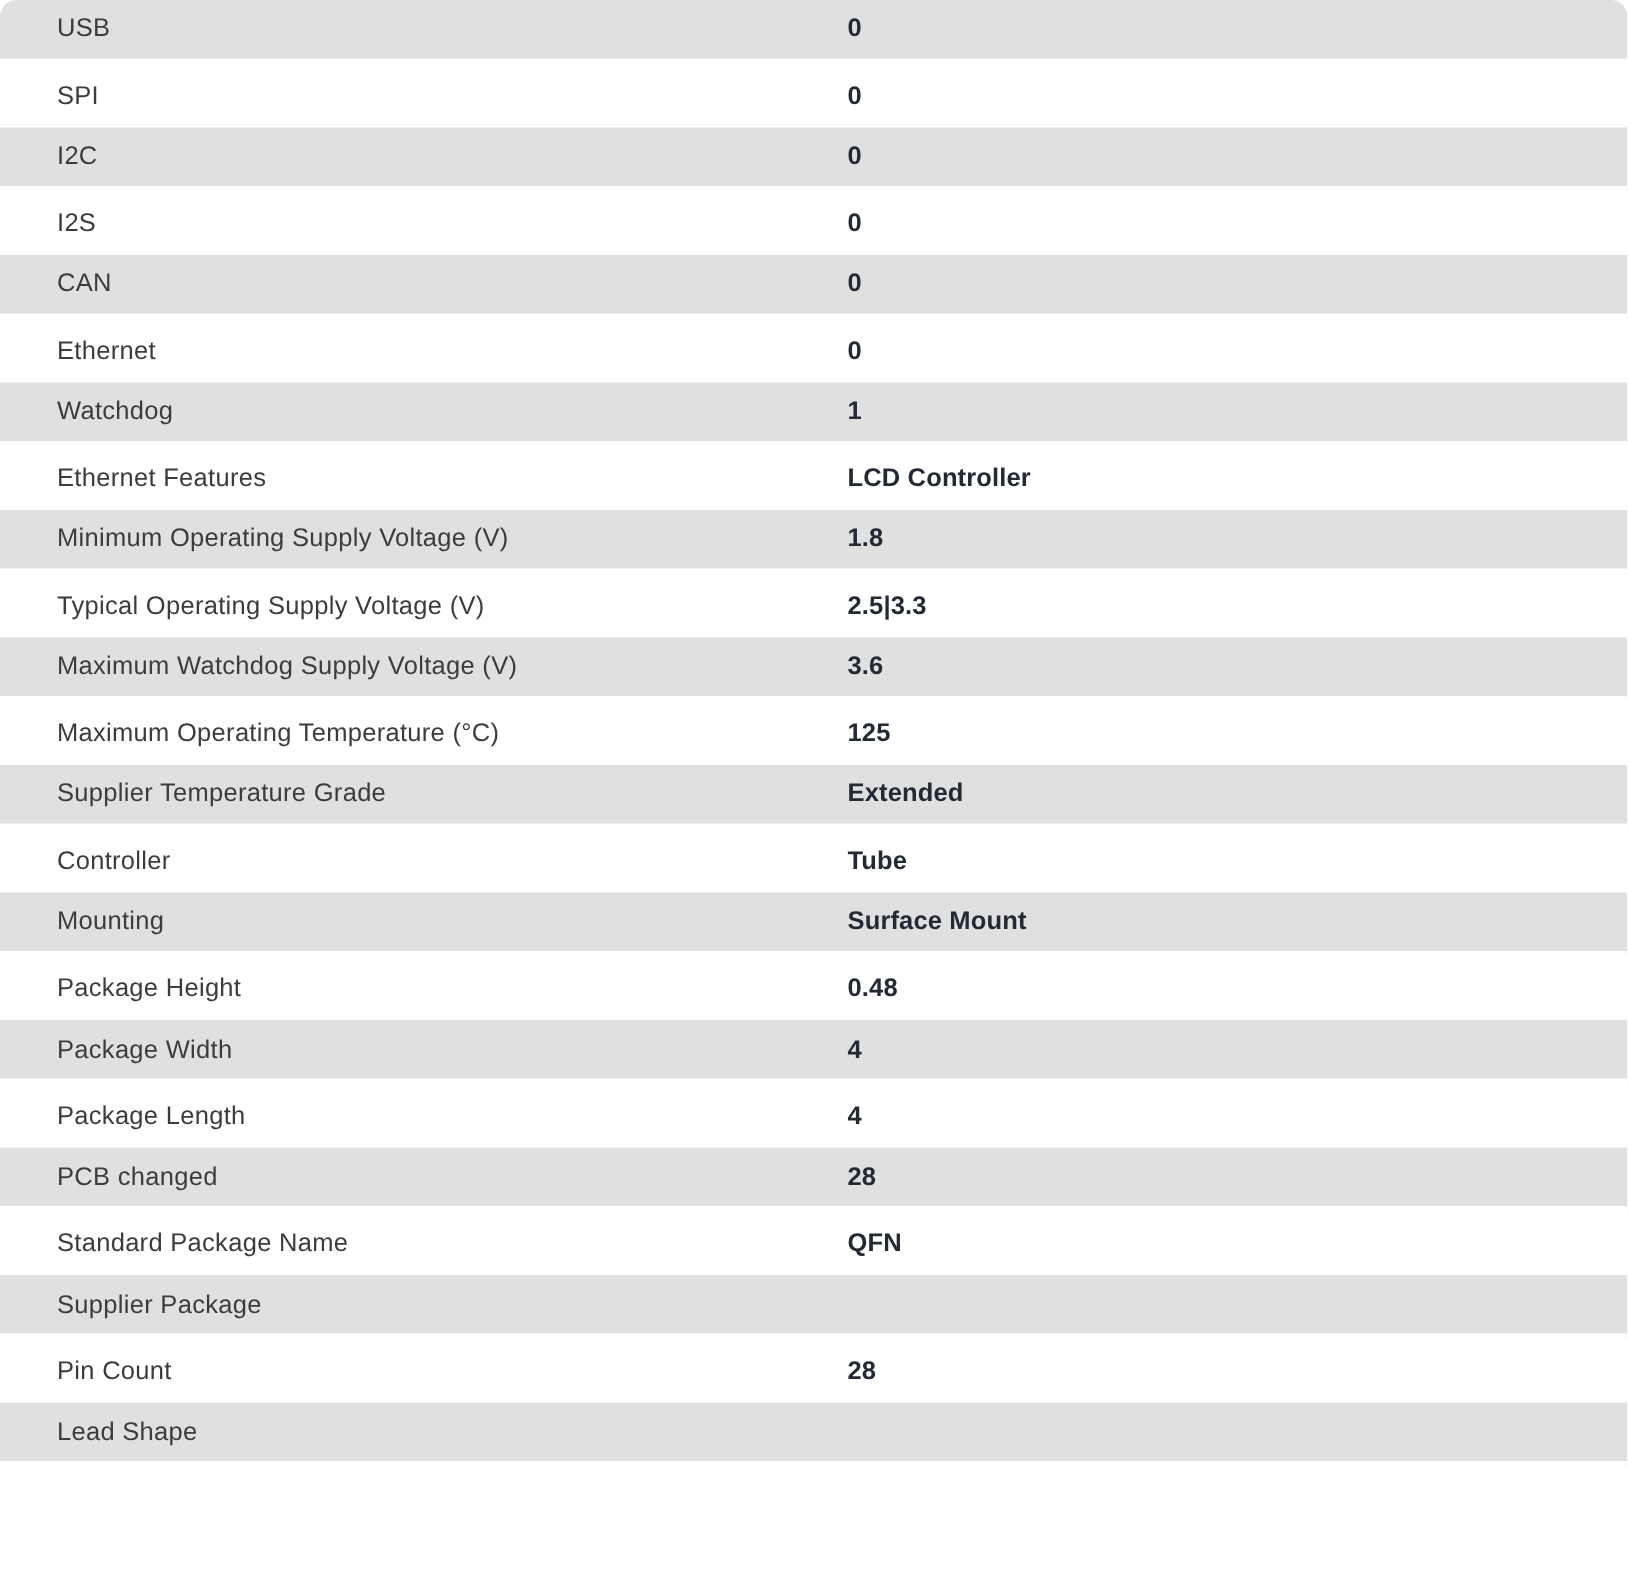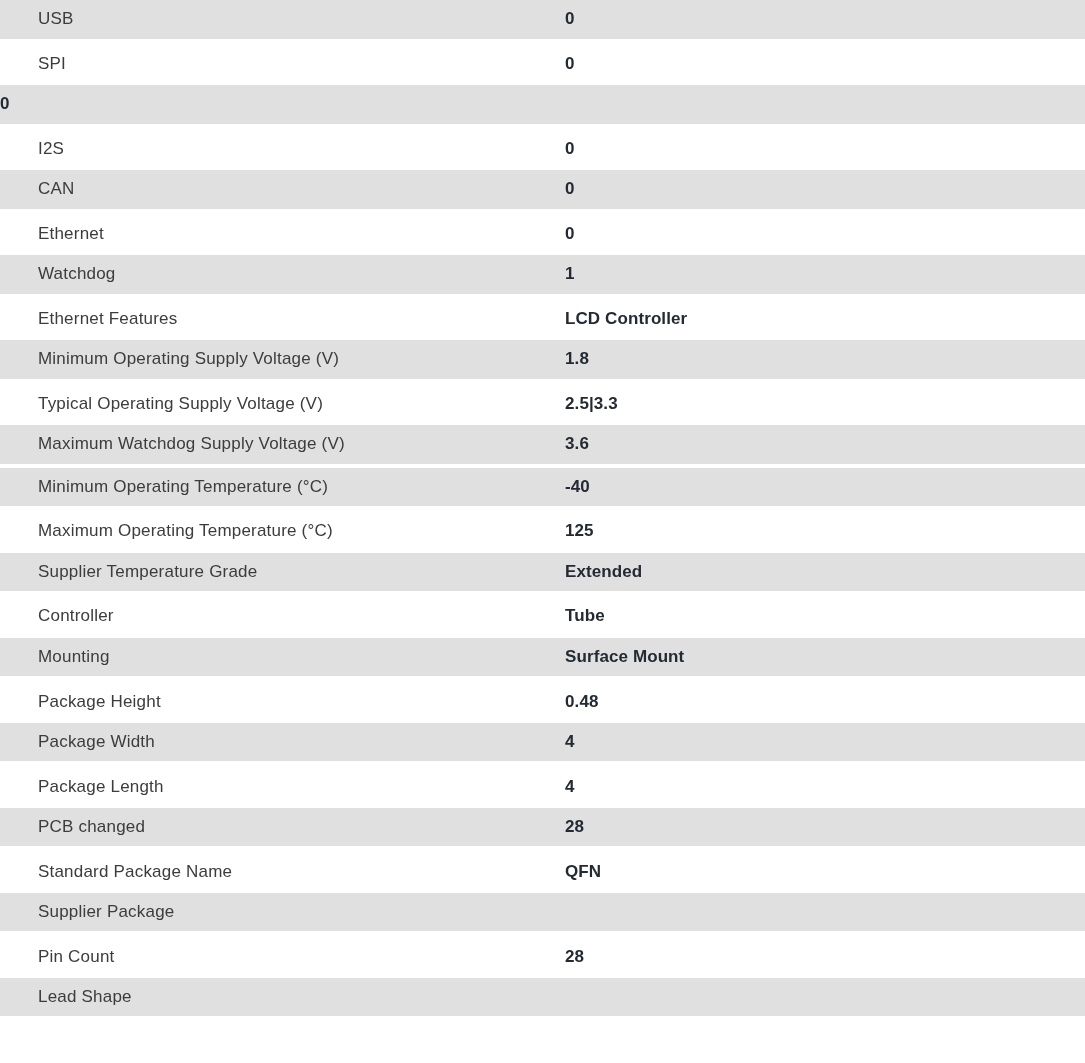--- a/index.html
+++ b/index.html
@@ -9,20 +9,21 @@
   }
   body {
     font-family: "Liberation Sans", sans-serif;
     -webkit-font-smoothing: antialiased;
   }
   .spec-table {
     width: 1085px;
     height: 1063px;
     overflow: hidden;
     background: var(--row-plain, #ffffff);
+    border-radius: 11px;
   }
   .spec-row {
     height: 42.52px;
     box-sizing: border-box;
     display: flex;
     align-items: center;
     background: var(--row-plain, #ffffff);
   }
   .spec-row.shaded {
     background: var(--row-shade, #e0e0e0);
@@ -56,20 +57,21 @@
     <div class="cell-label">USB</div>
     <div class="cell-value">0</div>
   </div>
 
   <div class="spec-row">
     <div class="cell-label">SPI</div>
     <div class="cell-value">0</div>
   </div>
 
   <div class="spec-row shaded">
+    <div class="cell-label">I2C</div>
     <div class="cell-value">0</div>
   </div>
 
   <div class="spec-row">
     <div class="cell-label">I2S</div>
     <div class="cell-value">0</div>
   </div>
 
   <div class="spec-row shaded">
     <div class="cell-label">CAN</div>
@@ -100,24 +102,20 @@
     <div class="cell-label">Typical Operating Supply Voltage (V)</div>
     <div class="cell-value">2.5|3.3</div>
   </div>
 
   <div class="spec-row shaded">
     <div class="cell-label">Maximum Watchdog Supply Voltage (V)</div>
     <div class="cell-value">3.6</div>
   </div>
 
 
-  <div class="spec-row shaded">
-    <div class="cell-label">Minimum Operating Temperature (°C)</div>
-    <div class="cell-value">-40</div>
-  </div>
 
   <div class="spec-row">
     <div class="cell-label">Maximum Operating Temperature (°C)</div>
     <div class="cell-value">125</div>
   </div>
 
   <div class="spec-row shaded">
     <div class="cell-label">Supplier Temperature Grade</div>
     <div class="cell-value">Extended</div>
   </div>

